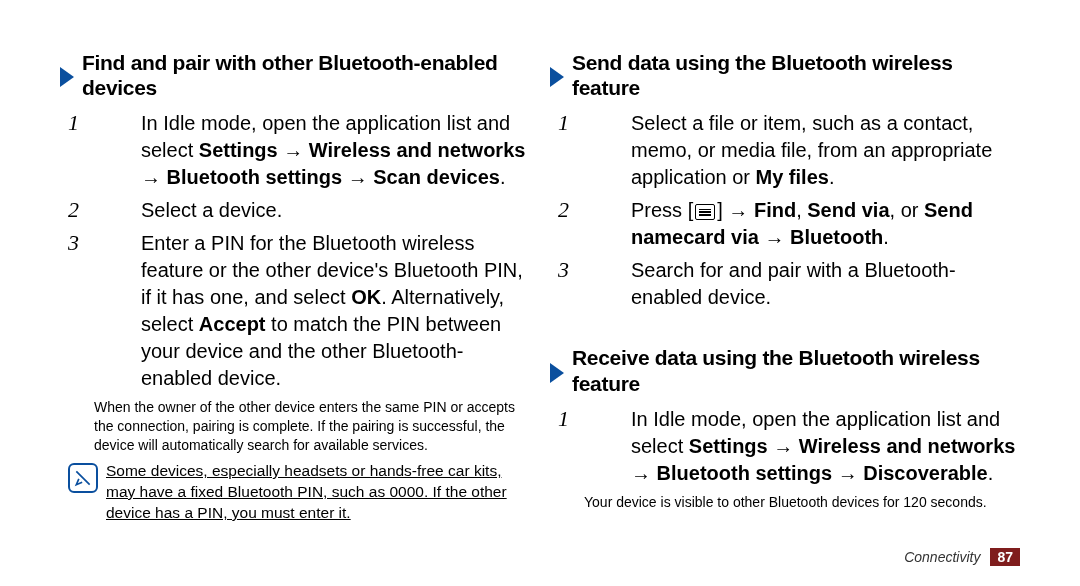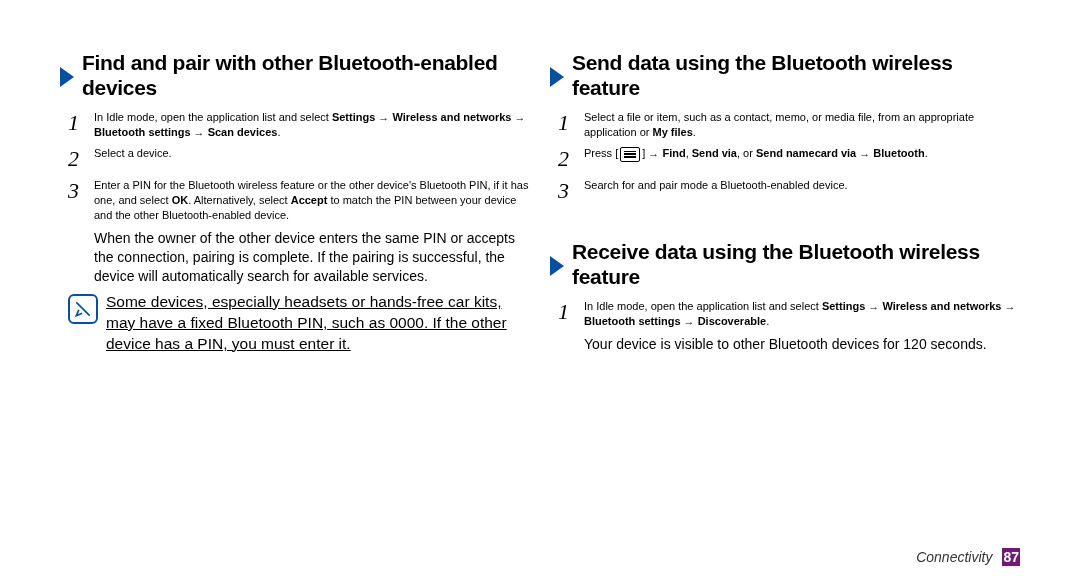--- a/index.html
+++ b/index.html
@@ -4,32 +4,32 @@
 <style>
   * { box-sizing: border-box; margin: 0; padding: 0; }
   html, body { width: 1080px; height: 586px; background: #fff; font-family: "Segoe UI", "Helvetica Neue", Arial, sans-serif; color: #000; }
   .page { display: flex; padding: 40px 50px 20px 50px; height: 100%; position: relative; }
   .col { width: 50%; padding: 0 10px; }
   .section-heading { display: flex; align-items: center; margin-bottom: 10px; margin-top: 10px; }
   .chevron { width: 0; height: 0; border-top: 10px solid transparent; border-bottom: 10px solid transparent; border-left: 14px solid #0a4f9e; margin-right: 8px; margin-top: 4px; flex-shrink: 0; }
   .section-title { font-size: 21px; font-weight: 700; line-height: 1.2; letter-spacing: -0.3px; }
   .step { display: flex; margin-bottom: 6px; padding-left: 8px; }
   .step-num { font-family: Georgia, "Times New Roman", serif; font-style: italic; font-size: 22px; width: 26px; flex-shrink: 0; line-height: 1.2; }
-  .step-body { font-size: 11px; line-height: 1.35; }
+  .step-body { font-size: 20px; line-height: 1.35; margin-left: 47px; }
   .step-body .b { font-weight: 700; }
   .step-sub { font-size: 14px; line-height: 1.35; padding-left: 34px; margin-bottom: 6px; }
   .note { display: flex; padding-left: 8px; margin-top: 6px; }
   .note-icon { width: 30px; height: 30px; border: 2px solid #0a4f9e; border-radius: 6px; display: flex; align-items: center; justify-content: center; flex-shrink: 0; margin-right: 8px; margin-top: 2px; position: relative; }
   .note-icon svg { stroke: #0a4f9e; stroke-width: 2; fill: none; }
   .note-body { font-size: 15.5px; line-height: 1.35; text-decoration: underline; }
   .menu-icon { display: inline-block; vertical-align: middle; border: 1.2px solid #000; border-radius: 2px; padding: 2px 3px; margin: 0 2px; line-height: 0; }
   .menu-icon span { display: block; width: 12px; height: 1.5px; background: #000; margin: 1.2px 0; }
   .footer { position: absolute; bottom: 20px; right: 60px; font-size: 14px; display: flex; align-items: center; gap: 10px; }
   .footer-sec { font-style: italic; color: #333; }
-  .footer-page { background: #701a75; color: #fff; padding: 1px 1px; font-weight: 600; font-size: 14px; }
+  .footer-page { background: #7f1d1d; color: #fff; padding: 1px 7px; font-weight: 600; font-size: 14px; }
 </style>
 </head>
 <body>
 
 <div class="page">
 
   <div class="col">
 
     <div class="section-heading">
       <div class="chevron"></div>
@@ -84,21 +84,21 @@
 
     <div class="step">
       <div class="step-num">2</div>
       <div class="step-body">
         <span>Press [</span><span class="menu-icon"><span></span><span></span><span></span></span><span>] → </span><span class="b">Find</span><span>, </span><span class="b">Send via</span><span>, or </span><span class="b">Send namecard via</span><span> → </span><span class="b">Bluetooth</span><span>.</span>
       </div>
     </div>
 
     <div class="step">
       <div class="step-num">3</div>
-      <div class="step-body">Search for and pair mode a Bluetooth-enabled device.</div>
+      <div class="step-body">Search for and pair with a Bluetooth-enabled device.</div>
     </div>
 
     <div class="section-heading" style="margin-top:34px">
       <div class="chevron"></div>
       <div class="section-title">Receive data using the Bluetooth wireless feature</div>
     </div>
 
     <div class="step">
       <div class="step-num">1</div>
       <div class="step-body">

